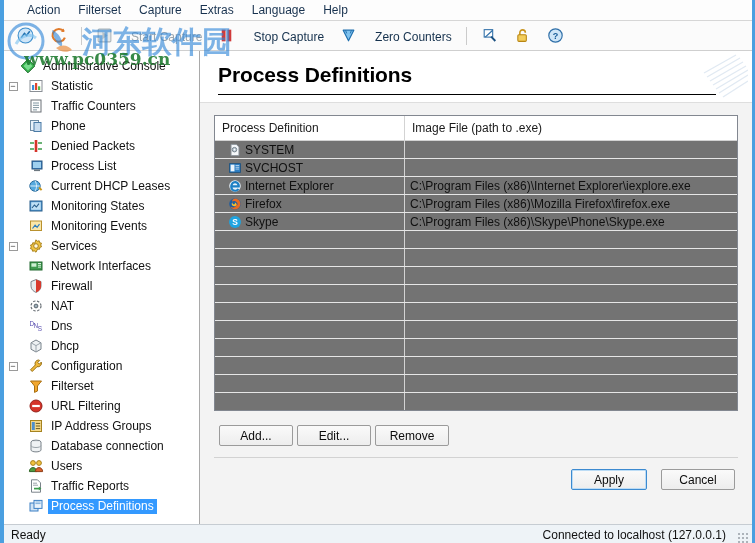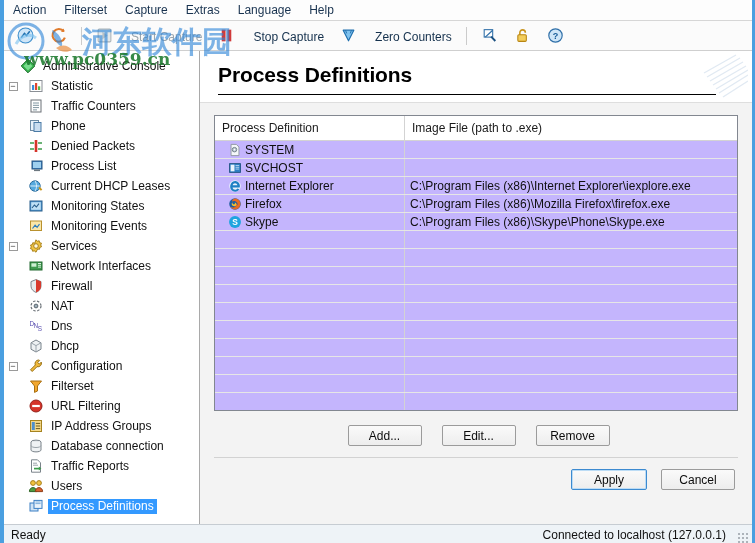--- a/index.html
+++ b/index.html
@@ -15,21 +15,21 @@
     border-left:4px solid #4a9fe0;
     border-right:3px solid #4a9fe0;
     border-bottom:3px solid #4a9fe0;
     background:#f3f3f3;
   }
 
   
   .menubar{
     height:20px;background:#fdfdfd;
     border-bottom:1px solid #d6d6d6;
-    display:flex;align-items:center;
+    display:flex;align-items:center;padding-left:14px;
     position:relative;z-index:3;
   }
   .menu-item{
     font-size:12px;color:#18324f;padding:2px 9px;cursor:default;white-space:nowrap;
   }
 
   
   .toolbar{
     height:29px;background:#fbfbfb;
     border-bottom:1px solid #cfcfcf;
@@ -68,39 +68,39 @@
   
   .content{flex:1;background:#f3f3f3;display:flex;flex-direction:column;position:relative;min-width:0;}
   .page-head{background:#fff;padding:12px 0 0 18px;position:relative;height:52px;box-sizing:border-box;border-bottom:1px solid #dedede;}
   .page-title{font-size:21px;font-weight:bold;color:#000;letter-spacing:-.1px;}
   .title-rule{position:absolute;left:18px;right:36px;bottom:7px;height:1px;background:#000;}
   .deco{position:absolute;right:4px;top:2px;width:52px;height:48px;opacity:.5;}
 
   .panel{flex:1;padding:12px 14px 0 14px;display:flex;flex-direction:column;min-height:0;}
 
   .grid-wrap{
-    border:1px solid #828790;background:#c4b5fd;
+    border:1px solid #828790;background:#737373;
     height:296px;box-sizing:border-box;overflow:hidden;position:relative;
   }
   .grid{width:100%;border-collapse:collapse;table-layout:fixed;}
   .grid th{
     font-weight:normal;font-size:12px;text-align:left;color:#1b1b1b;
     background:#fff;height:24px;padding:0 0 0 7px;
     border-bottom:1px solid #d3d3d3;vertical-align:middle;
   }
   .grid td{
     height:17px;font-size:12px;color:#101010;padding:0 0 0 5px;
     border-bottom:1px solid #e6e6e6;vertical-align:middle;
     overflow:hidden;white-space:nowrap;
   }
   .grid .c1{width:182px;border-right:1px solid #d3d3d3;}
   .rowcell{display:flex;align-items:center;gap:3px;margin-left:8px;}
   .rico{width:14px;height:14px;flex:0 0 14px;display:block;}
 
-  .btn-row{display:flex;gap:20px;padding:14px 0 0 5px;justify-content:center;}
+  .btn-row{display:flex;gap:4px;padding:14px 0 0 5px;}
   .btn{
     min-width:74px;height:21px;font-size:12px;color:#0c0c0c;
     background:linear-gradient(#fafafa,#ededed);
     border:1px solid #9b9b9b;border-radius:2px;
     font-family:inherit;cursor:default;padding:0 8px;
   }
 
   .foot-sep{height:1px;background:#d2d2d2;margin:11px 0 0 0;}
   .foot{display:flex;justify-content:flex-end;gap:14px;padding:11px 3px 0 0;}
   .btn.primary{border:1px solid #3c8ad0;box-shadow:0 0 0 1px #bcdcf5 inset;min-width:76px;}
@@ -425,38 +425,38 @@
               <path d="M3 4v8c0 1 2.2 1.9 5 1.9s5-.9 5-1.9V4" fill="#eff2f4" stroke="#7a838a"></path>
               <path d="M3 7.6c0 1 2.2 1.9 5 1.9s5-.9 5-1.9" stroke="#9aa3a9" fill="none"></path>
             </svg>
             <span class="tlbl">Database connection</span>
           </div>
 
           <div class="tnode">
             <div class="ind"></div>
               <div class="dot-h"></div>
             <svg class="ico" viewBox="0 0 16 16">
+              <circle cx="5" cy="5" r="2.4" fill="#f2c33e" stroke="#a8801c"></circle>
+              <circle cx="11" cy="5" r="2.4" fill="#f2c33e" stroke="#a8801c"></circle>
+              <path d="M1.4 13.6c0-2.4 1.6-4 3.6-4s3.6 1.6 3.6 4z" fill="#4f9a3f" stroke="#2e6425"></path>
+              <path d="M7.4 13.6c0-2.4 1.6-4 3.6-4s3.6 1.6 3.6 4z" fill="#d8622e" stroke="#8f3d17"></path>
+            </svg>
+            <span class="tlbl">Users</span>
+          </div>
+
+          <div class="tnode">
+            <div class="ind"></div>
+              <div class="dot-h"></div>
+            <svg class="ico" viewBox="0 0 16 16">
               <path d="M3.5 1.8h6l3 3v9.4h-9z" fill="#fff" stroke="#7a838a"></path>
               <path d="M5 5.2h4M5 7.2h5" stroke="#9aa3a9"></path>
               <path d="M6 10.6h5.6" stroke="#3b9b4a" stroke-width="1.7"></path>
               <path d="M10.8 8.6l2.6 2-2.6 2z" fill="#3b9b4a"></path>
             </svg>
             <span class="tlbl">Traffic Reports</span>
-          </div>
-
-          <div class="tnode">
-            <div class="ind"></div>
-              <div class="dot-h"></div>
-            <svg class="ico" viewBox="0 0 16 16">
-              <circle cx="5" cy="5" r="2.4" fill="#f2c33e" stroke="#a8801c"></circle>
-              <circle cx="11" cy="5" r="2.4" fill="#f2c33e" stroke="#a8801c"></circle>
-              <path d="M1.4 13.6c0-2.4 1.6-4 3.6-4s3.6 1.6 3.6 4z" fill="#4f9a3f" stroke="#2e6425"></path>
-              <path d="M7.4 13.6c0-2.4 1.6-4 3.6-4s3.6 1.6 3.6 4z" fill="#d8622e" stroke="#8f3d17"></path>
-            </svg>
-            <span class="tlbl">Users</span>
           </div>
 
           <div class="tnode sel">
             <div class="ind"></div>
               <div class="dot-h"></div>
             <svg class="ico" viewBox="0 0 16 16">
               <rect x="2" y="5" width="8" height="8" fill="#cfe3f5" stroke="#3b7fc4"></rect>
               <rect x="6" y="2.4" width="8" height="8" fill="#eaf3fb" stroke="#3b7fc4"></rect>
               <path d="M7.4 4h5.2M7.4 5.6h5.2" stroke="#7fb0dd"></path>
             </svg>

